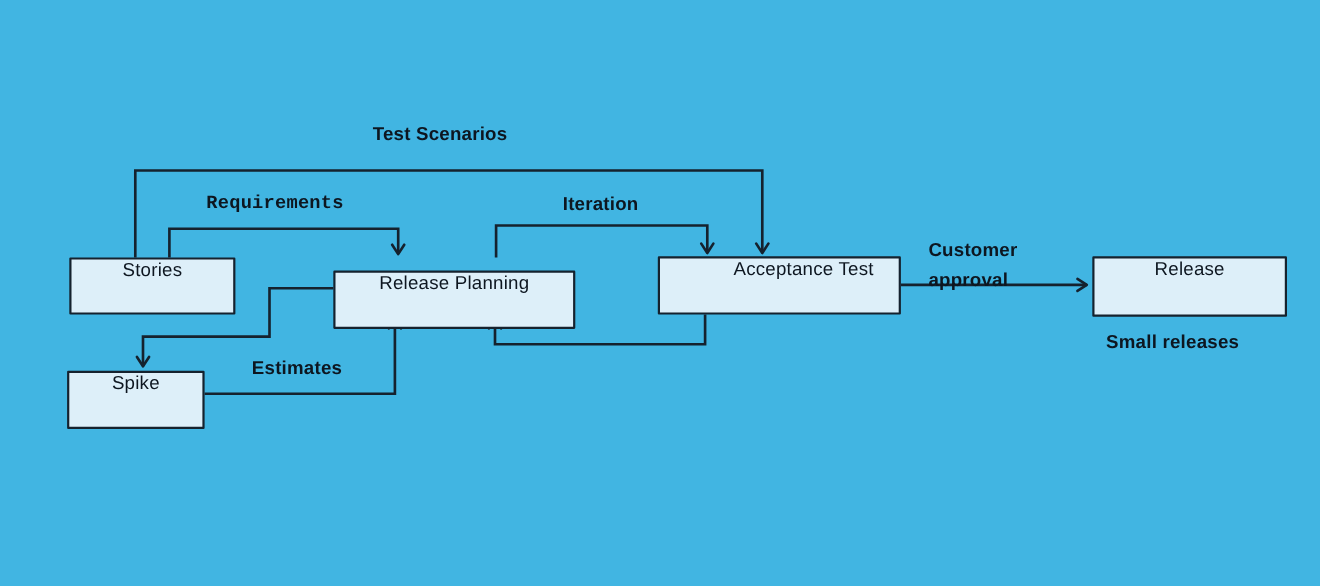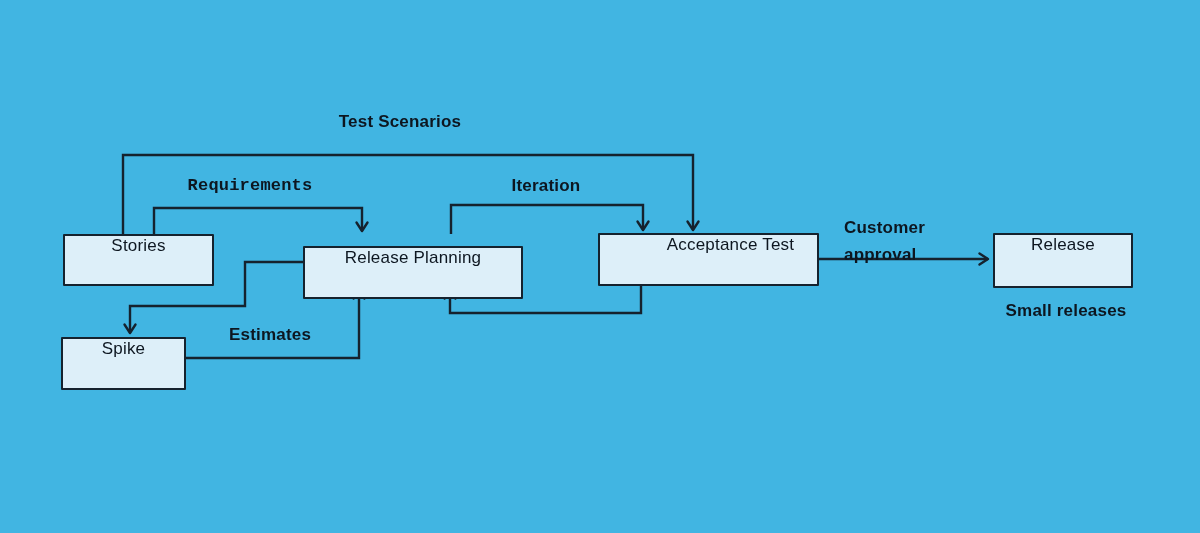--- a/index.html
+++ b/index.html
@@ -86,21 +86,21 @@
   </div>
 
   <div class="node" style="left:303px; top:246px; width:220px; height:53px;">
     <span>Release Planning</span>
   </div>
 
   <div class="node" style="left:598px; top:233px; width:221px; height:53px;padding-left:44px;">
     <span>Acceptance Test</span>
   </div>
 
-  <div class="node" style="left:993px; top:233px; width:140px; height:55px;">
+  <div class="node" style="left:993px; top:233px; width:177px; height:55px;">
     <span>Release</span>
   </div>
 
   <div class="node" style="left:61px; top:337px; width:125px; height:53px;">
     <span>Spike</span>
   </div>
 
   <div class="edge-label" style="left:400px; top:112px;">Test Scenarios</div>
 
   <div class="edge-label" style="left:250px; top:176px;font-family:Liberation Mono, monospace;">Requirements</div>

